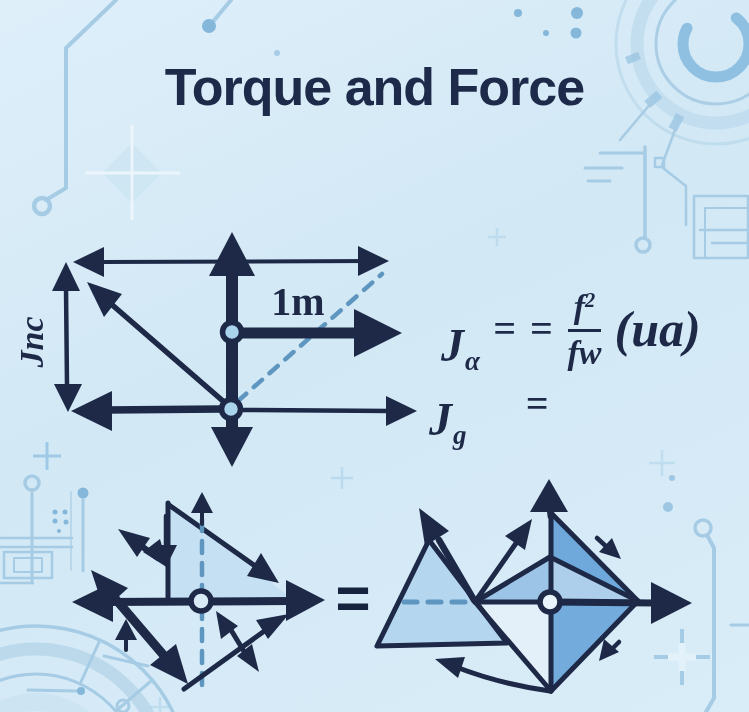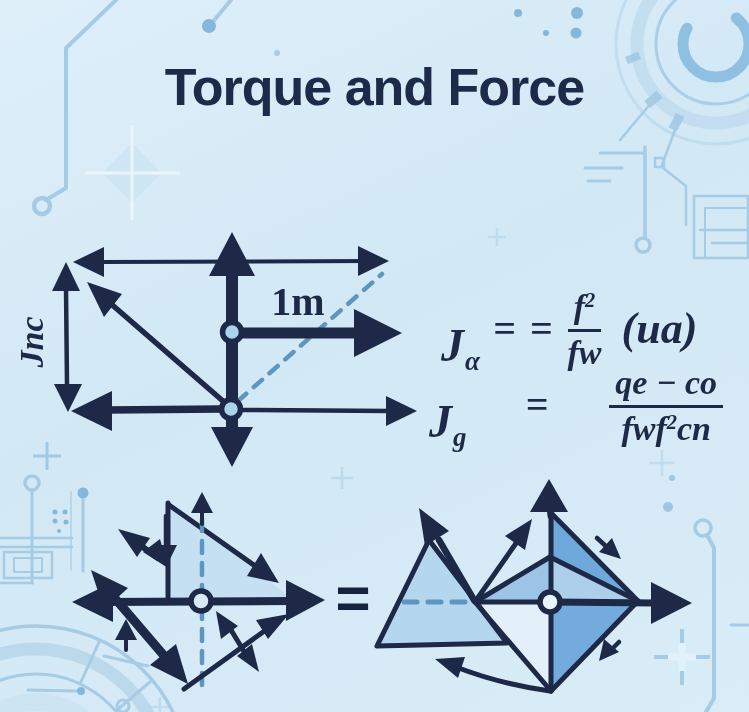--- a/index.html
+++ b/index.html
@@ -45,21 +45,21 @@
   }
   .f-row1{left:441px;top:288px;}
   .f-row2{left:429px;top:364px;gap:46px;}
   .fj{font-size:46px;line-height:1;margin-top:33px;}
   .fsub{font-size:27px;display:inline-block;transform:translateY(0.32em);margin-left:1px;}
   .feq{font-size:40px;margin-left:13px;letter-spacing:2px;line-height:1;}
   .frac{display:flex;flex-direction:column;align-items:center;font-size:34px;line-height:1;margin-left:13px;font-family:Liberation Serif, serif;}
   .frac .num{padding:2px 6px 5px;border-bottom:3.5px solid #1d2947;white-space:nowrap;}
   .frac .den{padding-top:4px;white-space:nowrap;}
   .fsup{font-size:0.6em;vertical-align:0.55em;}
-  .fpar{font-size:44px;margin-left:20px;line-height:1;white-space:nowrap;}
+  .fpar{font-size:50px;margin-left:13px;line-height:1;white-space:nowrap;}
 </style>
 </head>
 <body>
 
 <div class="canvas">
 
   <svg class="layer" width="749" height="712" viewBox="0 0 749 712">
 
     <g>
       <path class="cir" stroke-width="4" d="M116,0 L66,48 L66,188 L46,200"></path>
@@ -313,19 +313,15 @@
     <span class="frac">
       <span class="num"><span>f</span><span class="fsup">2</span></span>
       <span class="den">fw</span>
     </span>
     <span class="fpar">(ua)</span>
   </div>
 
   <div class="f-row f-row2">
     <span class="fj"><span>J</span><span class="fsub">g</span></span>
     <span class="feq">=</span>
-    <span class="frac">
-      <span class="num">qe − co</span>
-      <span class="den"><span>fwf</span><span class="fsup">2</span><span>cn</span></span>
-    </span>
   </div>
 
 </div>
 
 </body></html>

